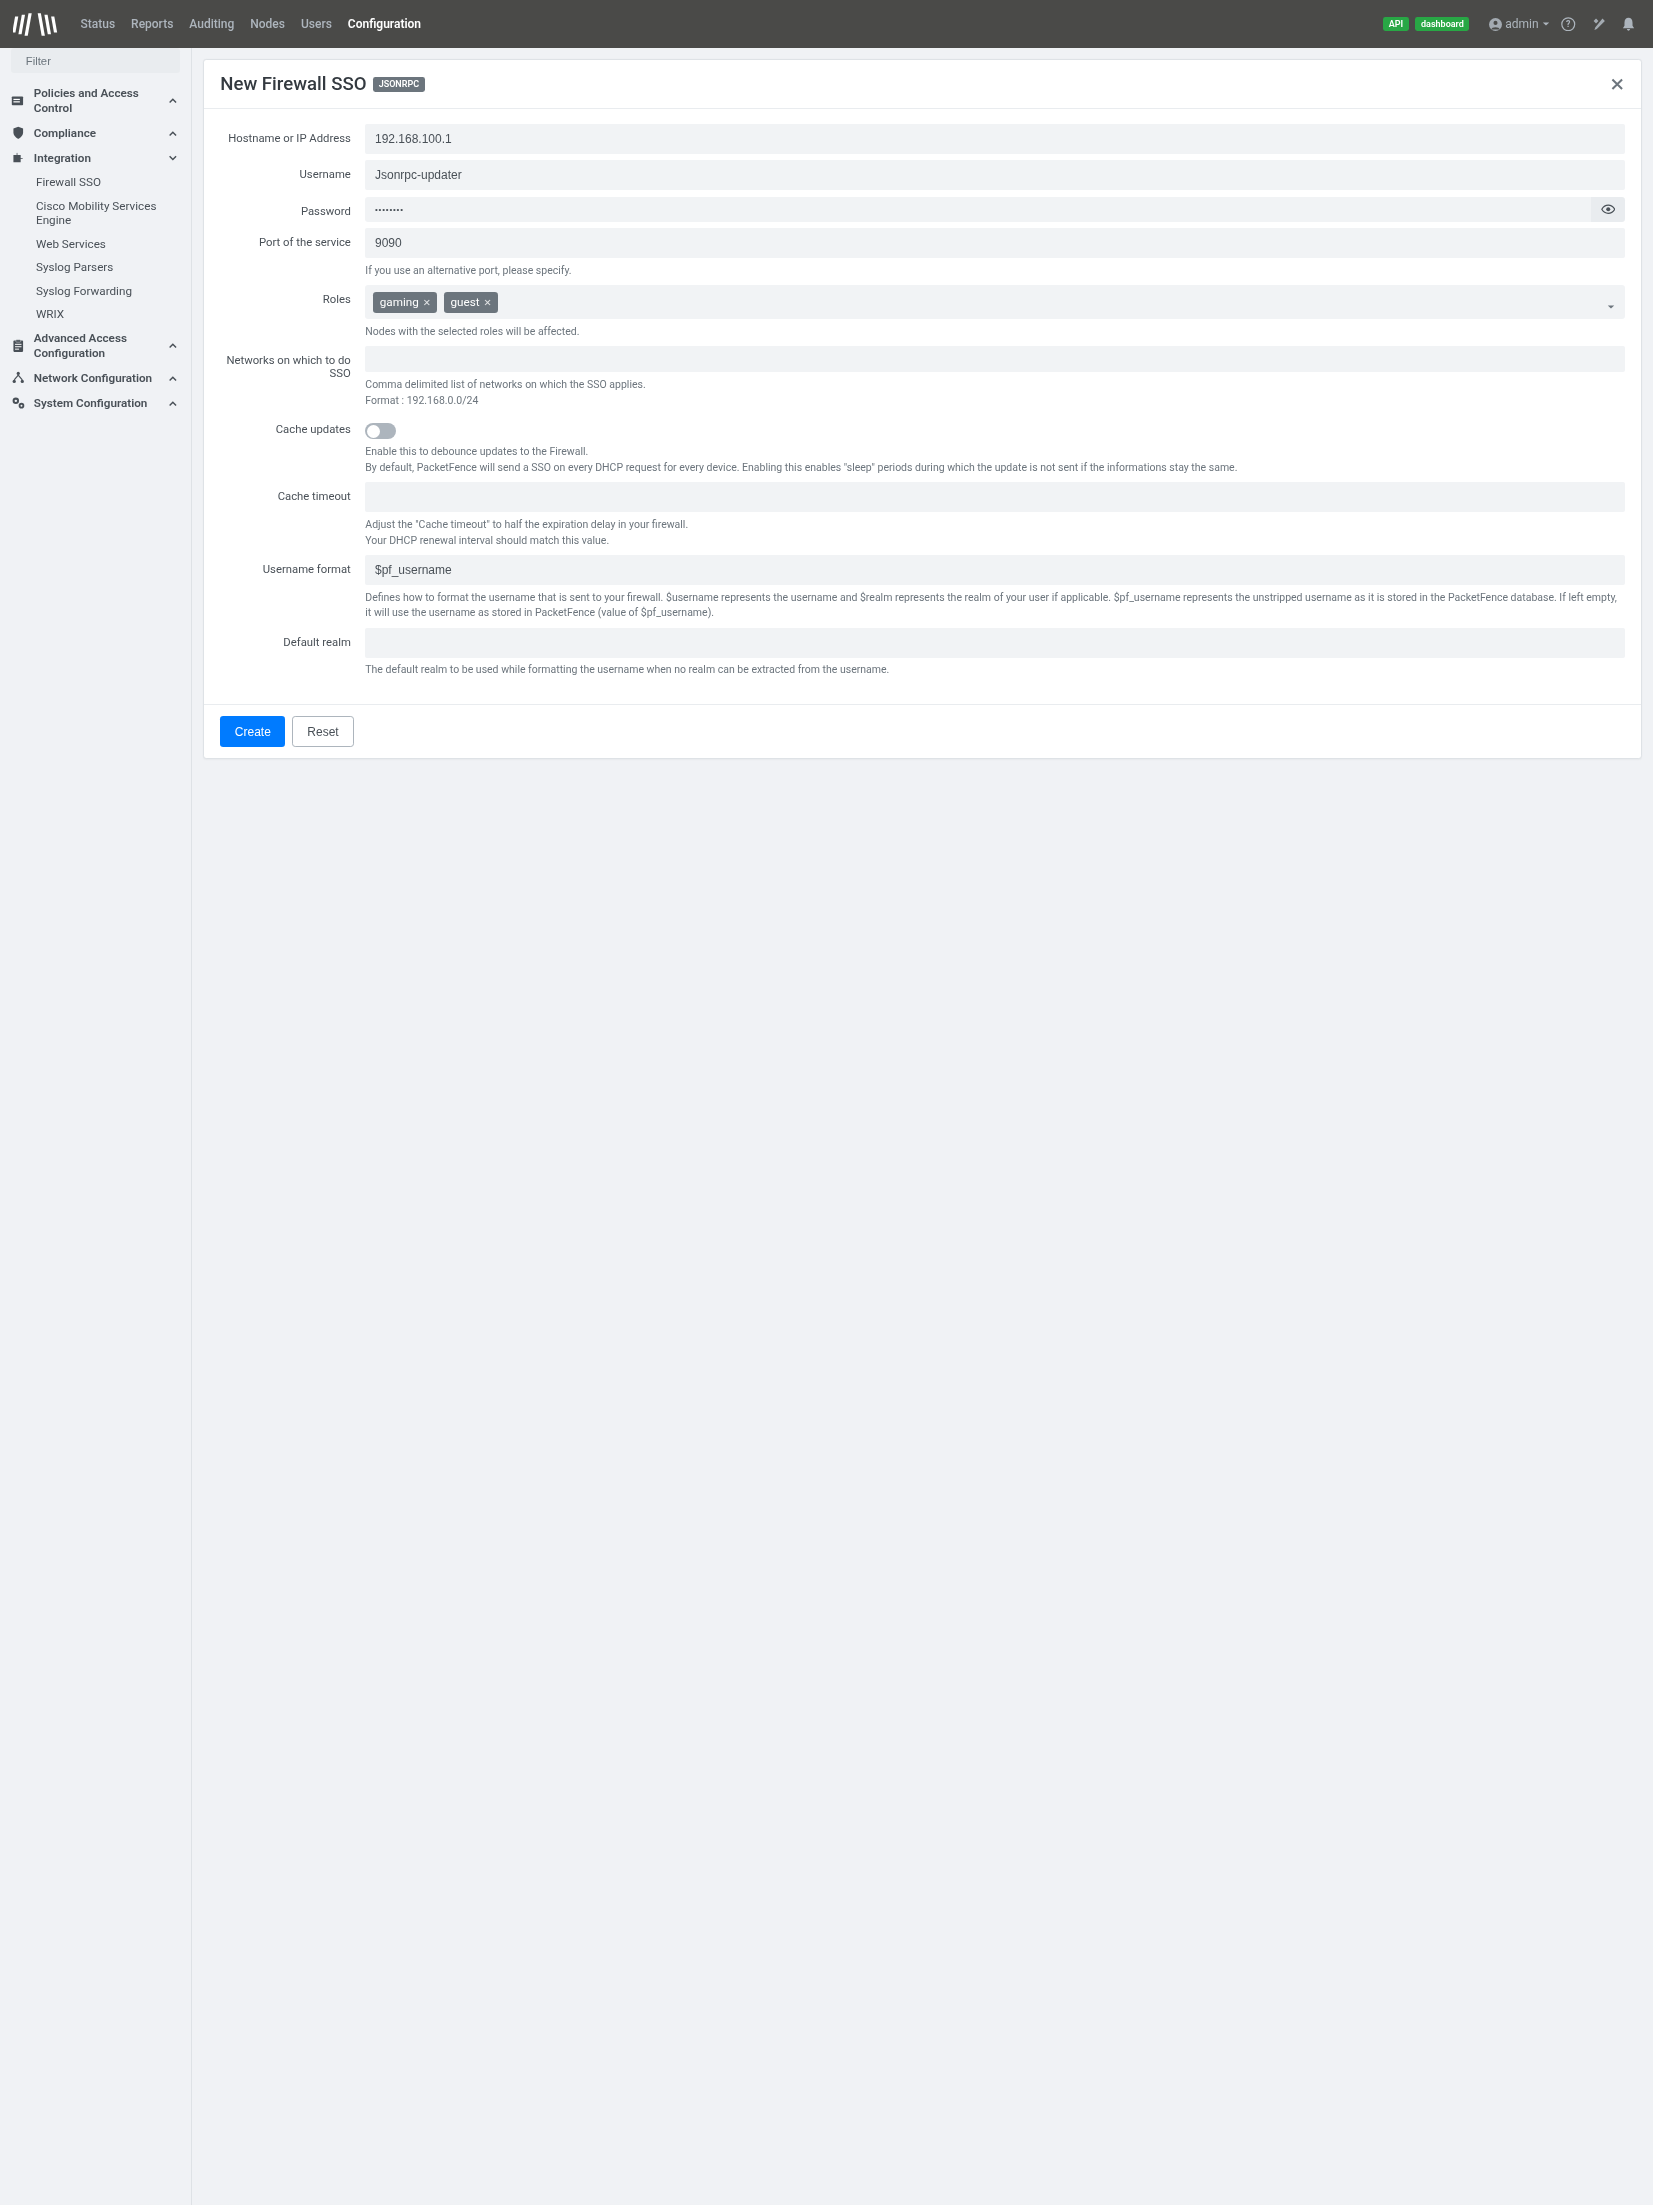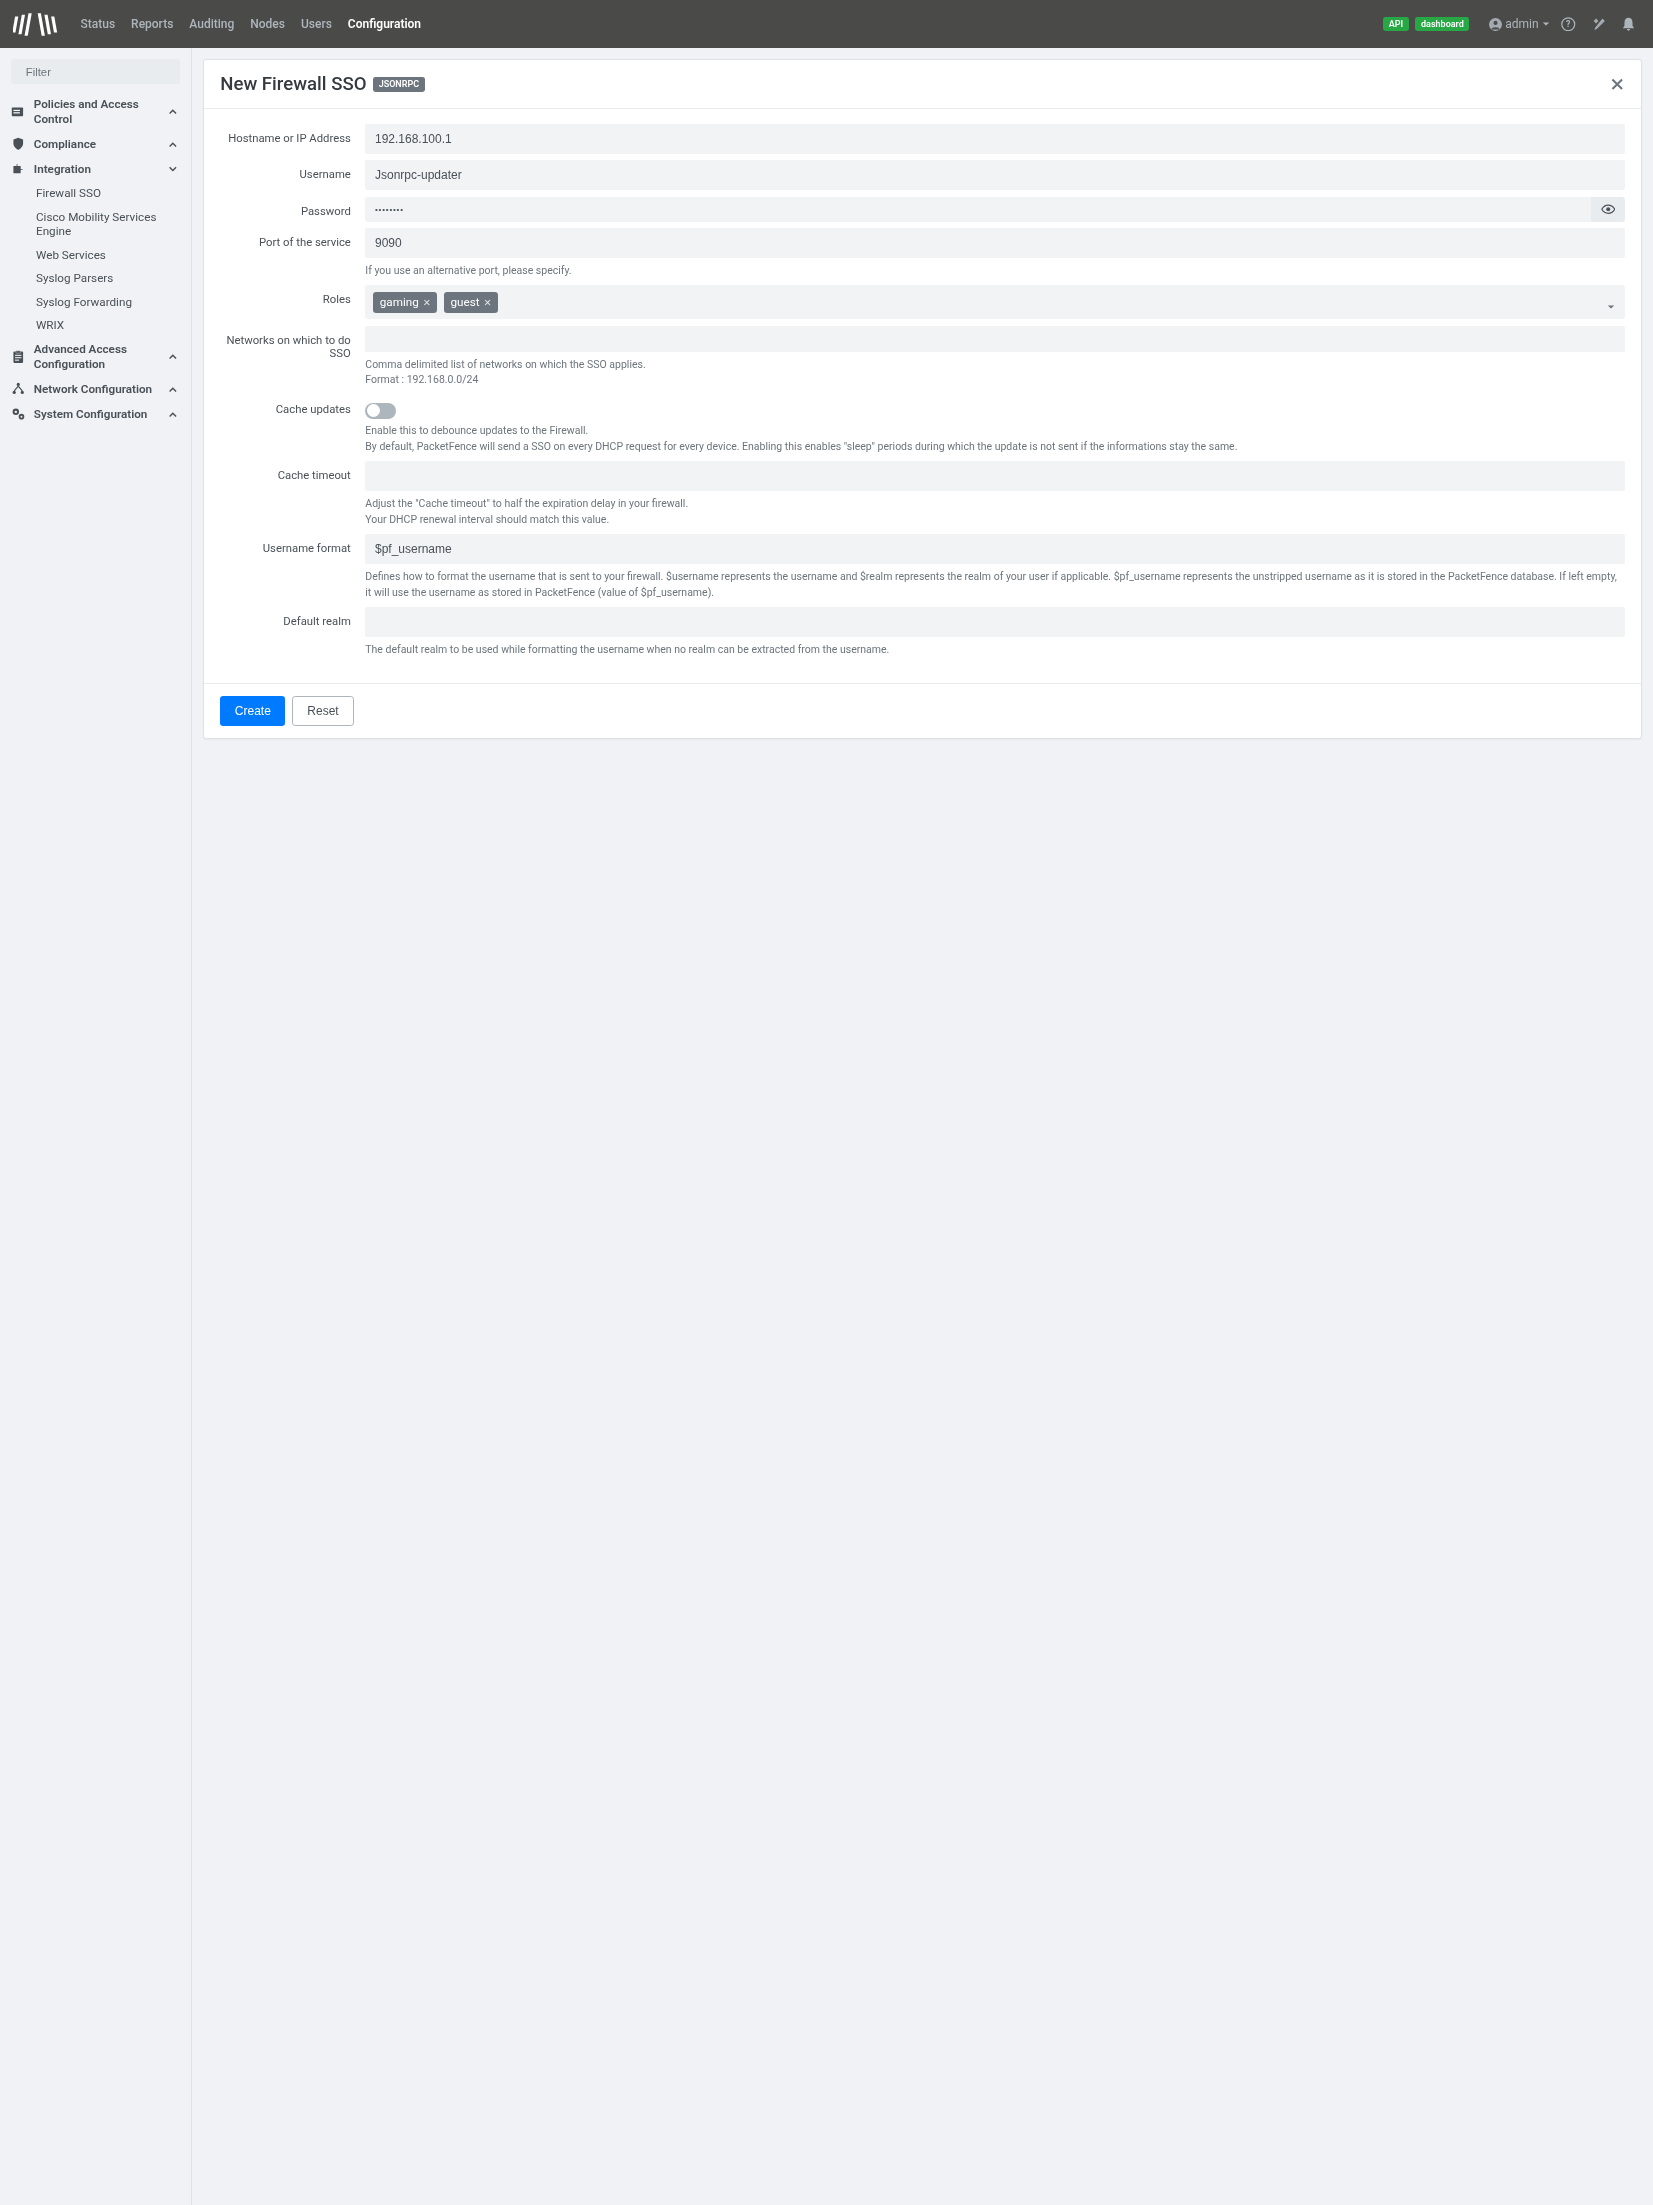--- a/index.html
+++ b/index.html
@@ -10,21 +10,21 @@
 .nav-links { display: flex; gap: 0; }
 .nav-link { color: #adb5bd; padding: 6.5px 8px; text-decoration: none; font-size: 12px; font-weight: 500; cursor: pointer; }
 .nav-link.active { color: #fff; font-weight: 600; }
 .nav-right { margin-left: auto; display: flex; align-items: center; gap: 6.5px; }
 .badge-api { background: #28a745; color: #fff; font-size: 9px; padding: 2.4px 5.7px; border-radius: 2.4px; font-weight: 600; }
 .badge-dash { background: #28a745; color: #fff; font-size: 9px; padding: 2.4px 5.7px; border-radius: 2.4px; font-weight: 600; }
 .user-menu { color: #adb5bd; display: flex; align-items: center; gap: 3.2px; cursor: pointer; margin-left: 13px; font-size: 12px; }
 .icon-btn { color: #adb5bd; cursor: pointer; padding: 3.2px 4.8px; display: inline-flex; }
 
 .layout { display: flex; min-height: calc(100vh - 48px); }
-.sidebar { width: 192px; background: #f0f2f5; border-right: 0.8px solid #dee2e6; padding-top: 11px; }
+.sidebar { width: 192px; background: #f0f2f5; border-right: 0.8px solid #dee2e6; padding-top: 0; }
 .filter-box { margin: 0 11.3px 8px 11.3px; background: #e9ecef; border-radius: 3.2px; display: flex; align-items: center; padding: 6.5px 8px; }
 .filter-box input { border: none; background: transparent; outline: none; flex: 1; margin-left: 6.5px; font-size: 11.3px; color: #495057; }
 .filter-box input::placeholder { color: #6c757d; }
 
 .side-section { padding: 4.8px 11.3px; display: flex; align-items: center; cursor: pointer; color: #495057; }
 .side-section .sicon { width: 16px; flex-shrink: 0; display: inline-flex; }
 .side-section .label { font-weight: 600; font-size: 11.7px; flex: 1; line-height: 1.3; padding-left: 6.5px; }
 .side-section .chev { width: 11.3px; }
 .side-sub { padding: 4.8px 11.3px 4.8px 36px; color: #495057; font-size: 11.7px; cursor: pointer; }
 
@@ -289,20 +289,21 @@
               <span class="chip">
                   <span>guest</span>
                   <span class="chip-x">✕</span>
                 </span>
               <span class="chips-dropdown">
                   <svg width="8" height="8" viewBox="0 0 10 10" fill="currentColor">
                     <path d="M1 3 L5 7 L9 3 Z"></path>
                   </svg>
                 </span>
             </div>
+            <div class="help-text">Nodes with the selected roles will be affected.</div>
           </div>
         </div>
 
         <div class="form-row">
           <div class="form-label">Networks on which to do SSO</div>
           <div class="form-field">
             <input class="form-input" style="height: 26px;" value="">
             <div class="help-text" style="white-space:pre-line;">Comma delimited list of networks on which the SSO applies.
 Format : 192.168.0.0/24</div>
           </div>

